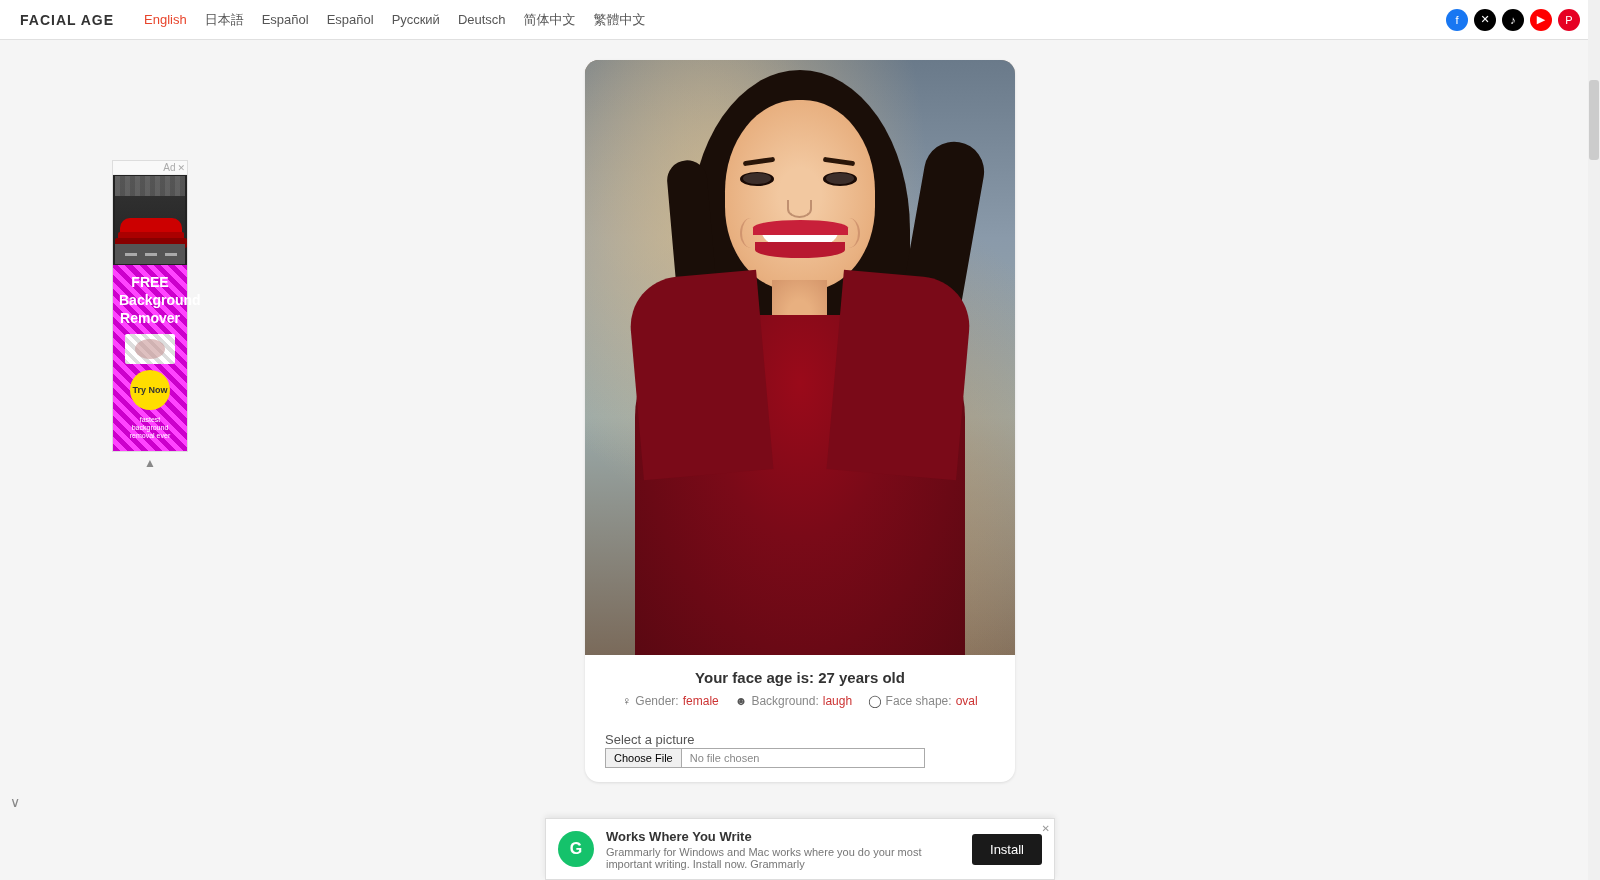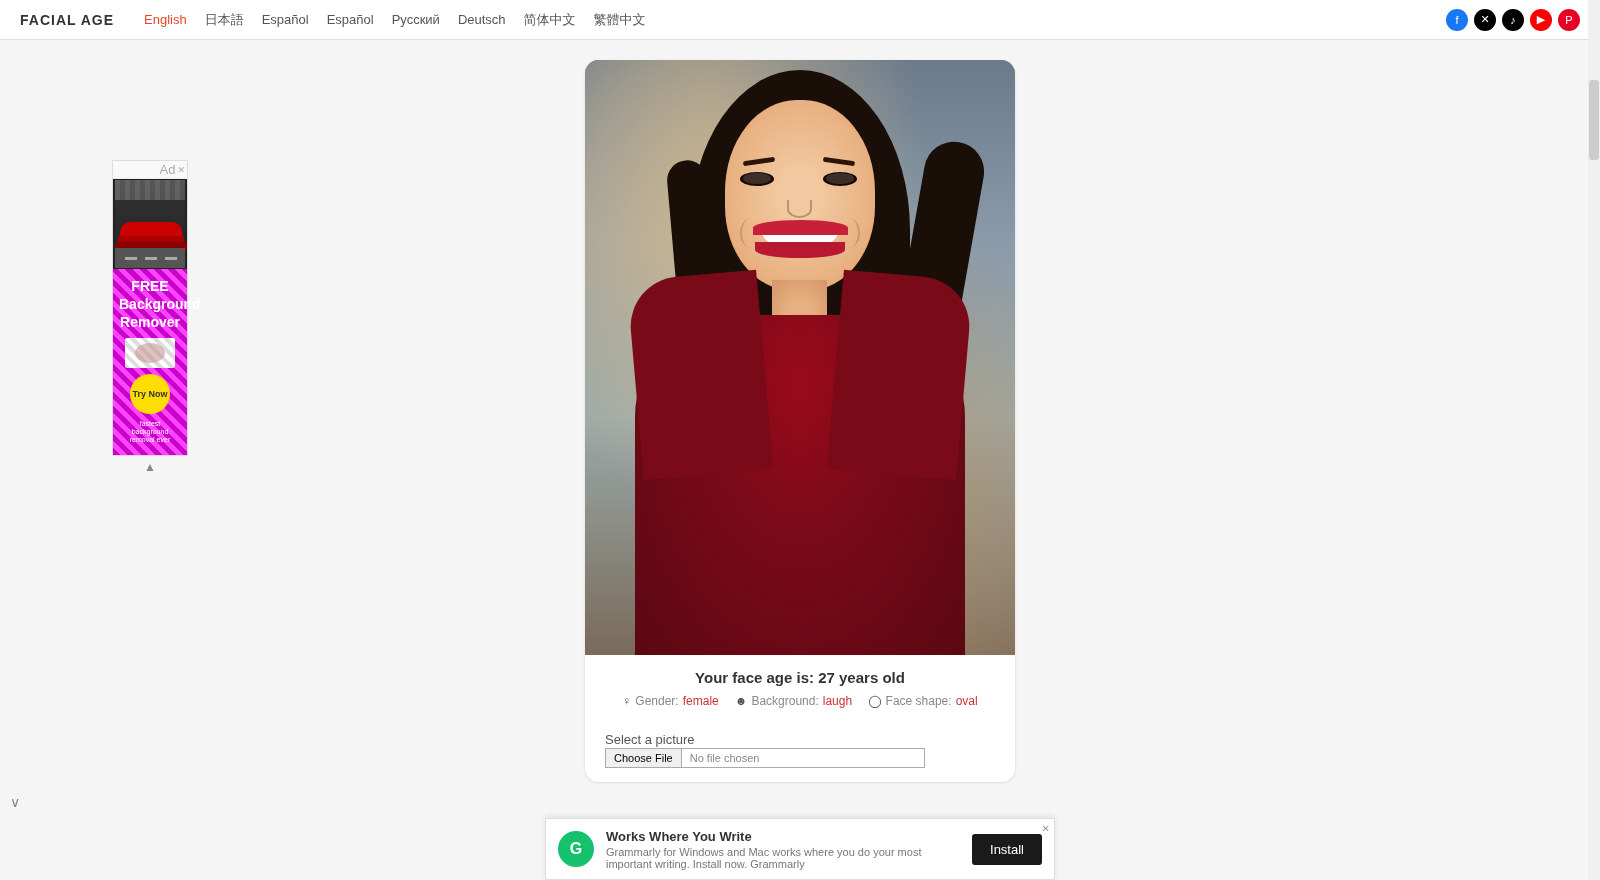--- a/index.html
+++ b/index.html
@@ -378,21 +378,21 @@
     <div class="social-circle social-yt">▶</div>
     <div class="social-circle social-pin">P</div>
   </div>
 </div>
 
 <div id="main-layout">
 
   <div id="left-ad">
     <div class="ad-container" style="width:76px;">
       <div class="ad-top-bar">
-        <span style="font-size:13px;color:#aaa;">Ad</span>
+        <span style="font-size:10px;color:#aaa;">Ad</span>
         <span style="font-size:9px;color:#aaa;margin-left:2px;">✕</span>
       </div>
 
       <div class="ad-car-section">
         <div style="position:relative;width:70px;height:88px;background:linear-gradient(180deg,#333 0%,#222 100%);">
 
           <div style="position:absolute;top:0;left:0;width:100%;height:20px;background:repeating-linear-gradient(90deg,#aaa 0px,#aaa 5px,#888 5px,#888 10px);opacity:0.4;"></div>
 
           <div style="position:absolute;bottom:28px;left:5px;width:62px;height:18px;background:#cc0000;border-radius:10px 10px 3px 3px;"></div>
           <div style="position:absolute;bottom:22px;left:3px;width:66px;height:10px;background:#aa0000;border-radius:2px;"></div>

